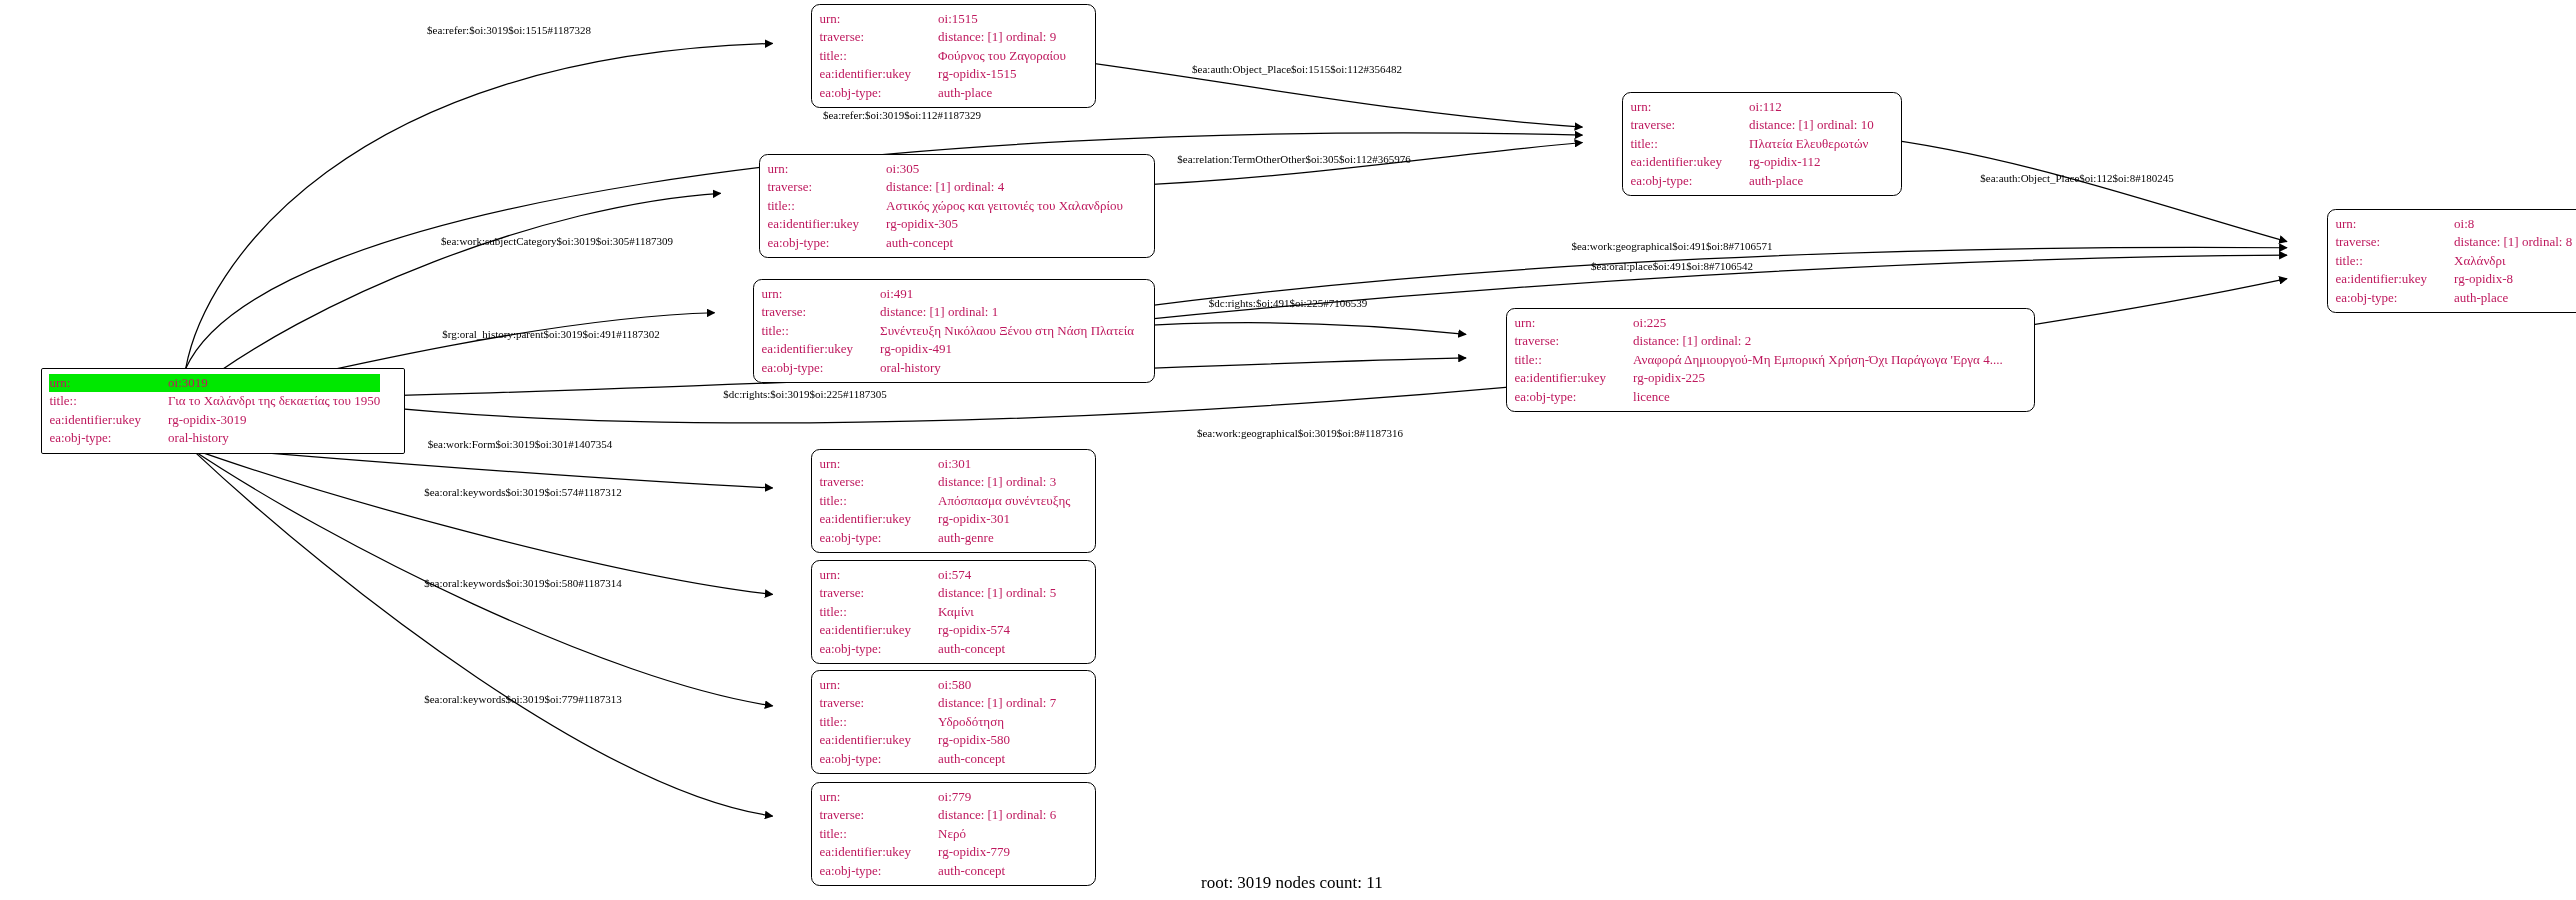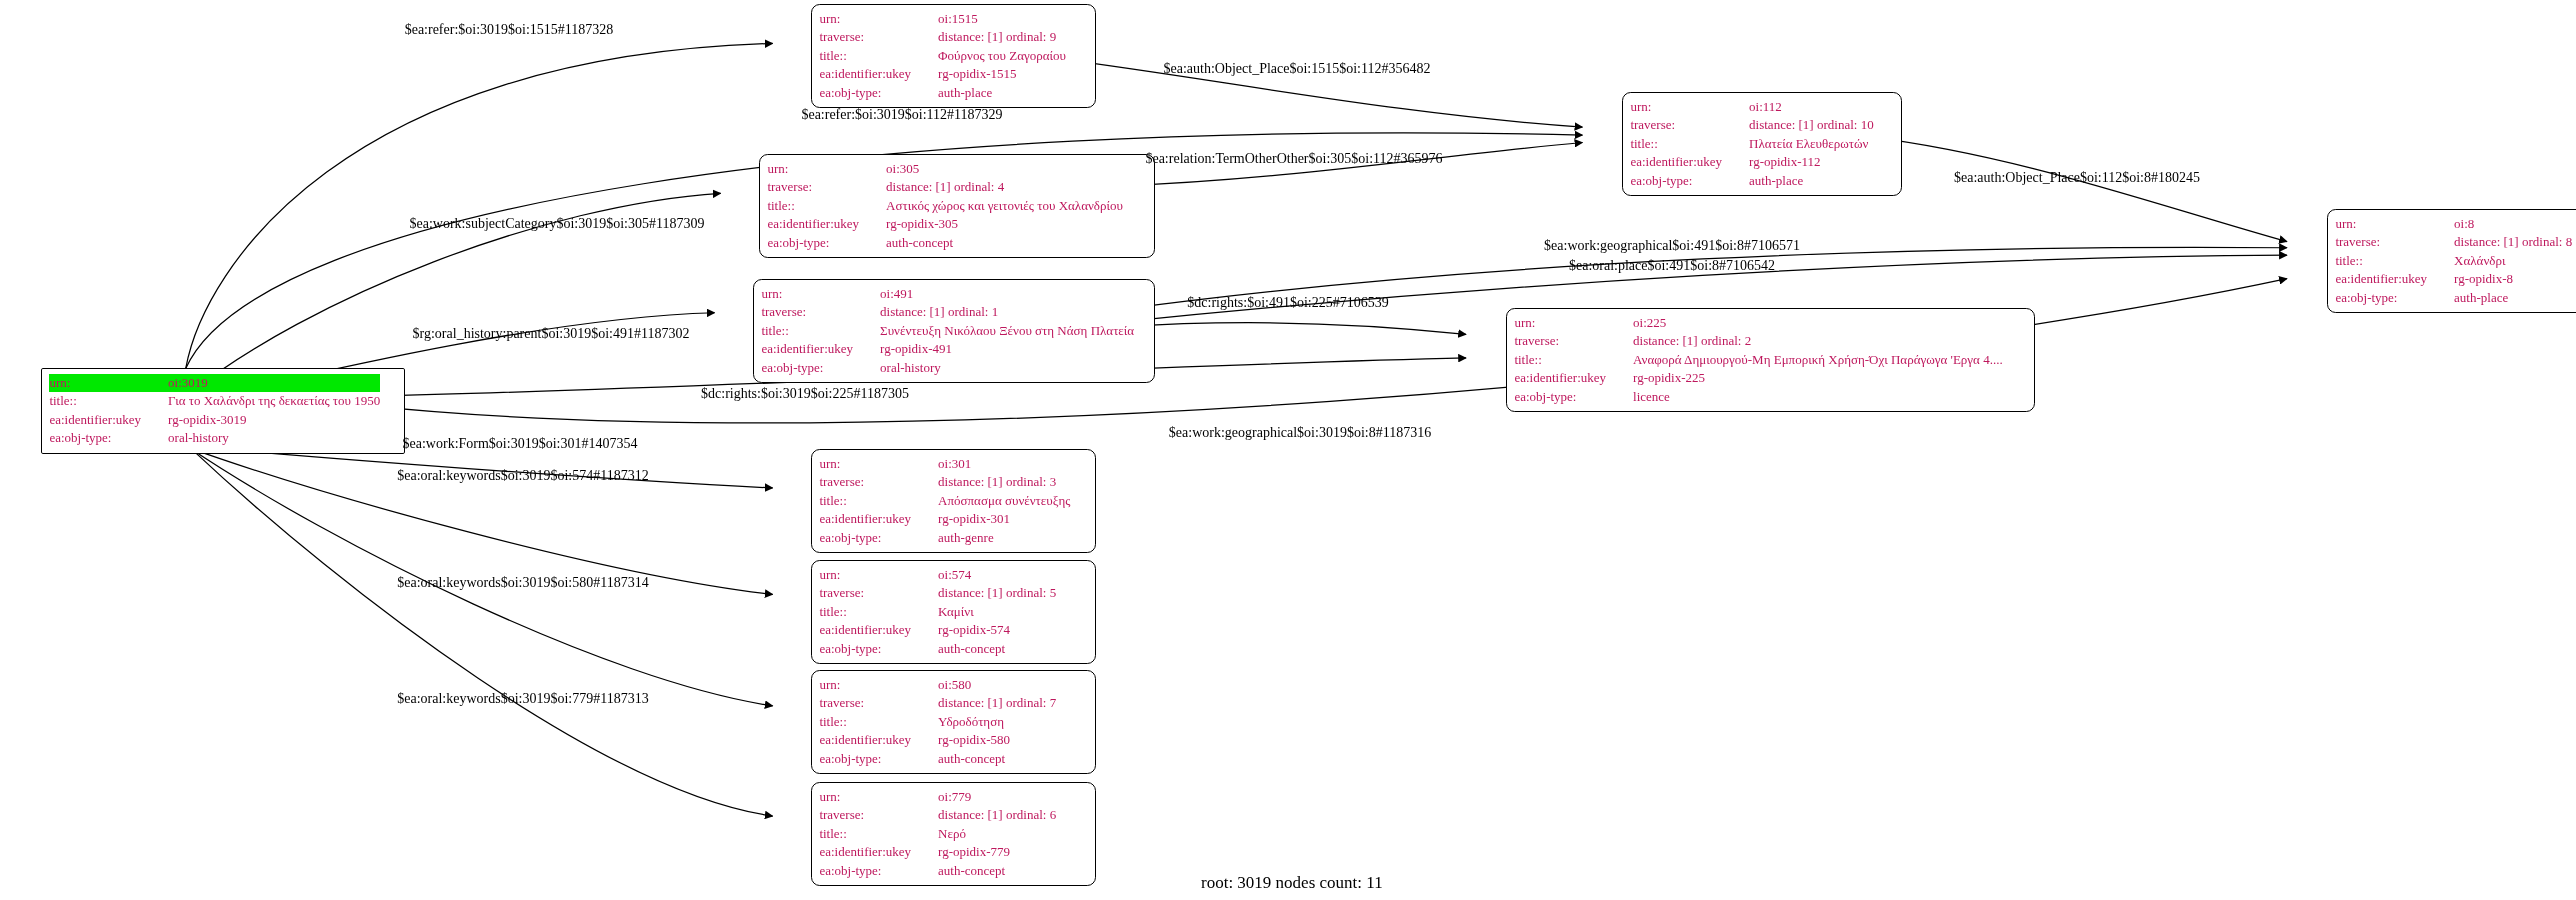--- a/index.html
+++ b/index.html
@@ -57,21 +57,21 @@
     padding-right: 11px;
   }
   .node td.v2 {
     padding-left: 16px;
   }
   .hl-key, .hl-val {
     background: #00e800;
   }
   .edge-label {
     position: absolute;
-    font-size: 14px;
+    font-size: 11px;
     color: #000000;
     white-space: nowrap;
     z-index: 6;
     transform: translate(-50%, -50%);
     background: transparent;
   }
   .footer {
     position: absolute;
     font-size: 17px;
     color: #000000;
@@ -417,28 +417,28 @@
       </tr>
     </tbody>
       </table>
   </div>
 
   <div class="edge-label" style="left:509px; top:30px;">$ea:refer:$oi:3019$oi:1515#1187328</div>
   <div class="edge-label" style="left:1297px; top:69px;">$ea:auth:Object_Place$oi:1515$oi:112#356482</div>
   <div class="edge-label" style="left:885px; top:115px;margin-left:17px;">$ea:refer:$oi:3019$oi:112#1187329</div>
   <div class="edge-label" style="left:1294px; top:159px;">$ea:relation:TermOtherOther$oi:305$oi:112#365976</div>
   <div class="edge-label" style="left:2077px; top:178px;">$ea:auth:Object_Place$oi:112$oi:8#180245</div>
-  <div class="edge-label" style="left:557px; top:224px;text-align:center;">$ea:work:subjectCategory$oi:3019$oi:305#1187309</div>
+  <div class="edge-label" style="left:557px; top:241px;text-align:center;">$ea:work:subjectCategory$oi:3019$oi:305#1187309</div>
   <div class="edge-label" style="left:1672px; top:246px;">$ea:work:geographical$oi:491$oi:8#7106571</div>
   <div class="edge-label" style="left:1672px; top:266px;">$ea:oral:place$oi:491$oi:8#7106542</div>
   <div class="edge-label" style="left:1288px; top:303px;">$dc:rights:$oi:491$oi:225#7106539</div>
   <div class="edge-label" style="left:551px; top:334px;">$rg:oral_history:parent$oi:3019$oi:491#1187302</div>
   <div class="edge-label" style="left:805px; top:394px;">$dc:rights:$oi:3019$oi:225#1187305</div>
   <div class="edge-label" style="left:1300px; top:433px;">$ea:work:geographical$oi:3019$oi:8#1187316</div>
   <div class="edge-label" style="left:520px; top:444px;">$ea:work:Form$oi:3019$oi:301#1407354</div>
-  <div class="edge-label" style="left:523px; top:476px;">$ea:oral:keywords$oi:3019$oi:574#1187312</div>
+  <div class="edge-label" style="left:523px; top:492px;">$ea:oral:keywords$oi:3019$oi:574#1187312</div>
   <div class="edge-label" style="left:523px; top:583px;">$ea:oral:keywords$oi:3019$oi:580#1187314</div>
   <div class="edge-label" style="left:523px; top:699px;">$ea:oral:keywords$oi:3019$oi:779#1187313</div>
 
   <div class="footer" style="left:1201px; top:873px;">root: 3019 nodes count: 11</div>
 
 </div>
 
 
 </body></html>

